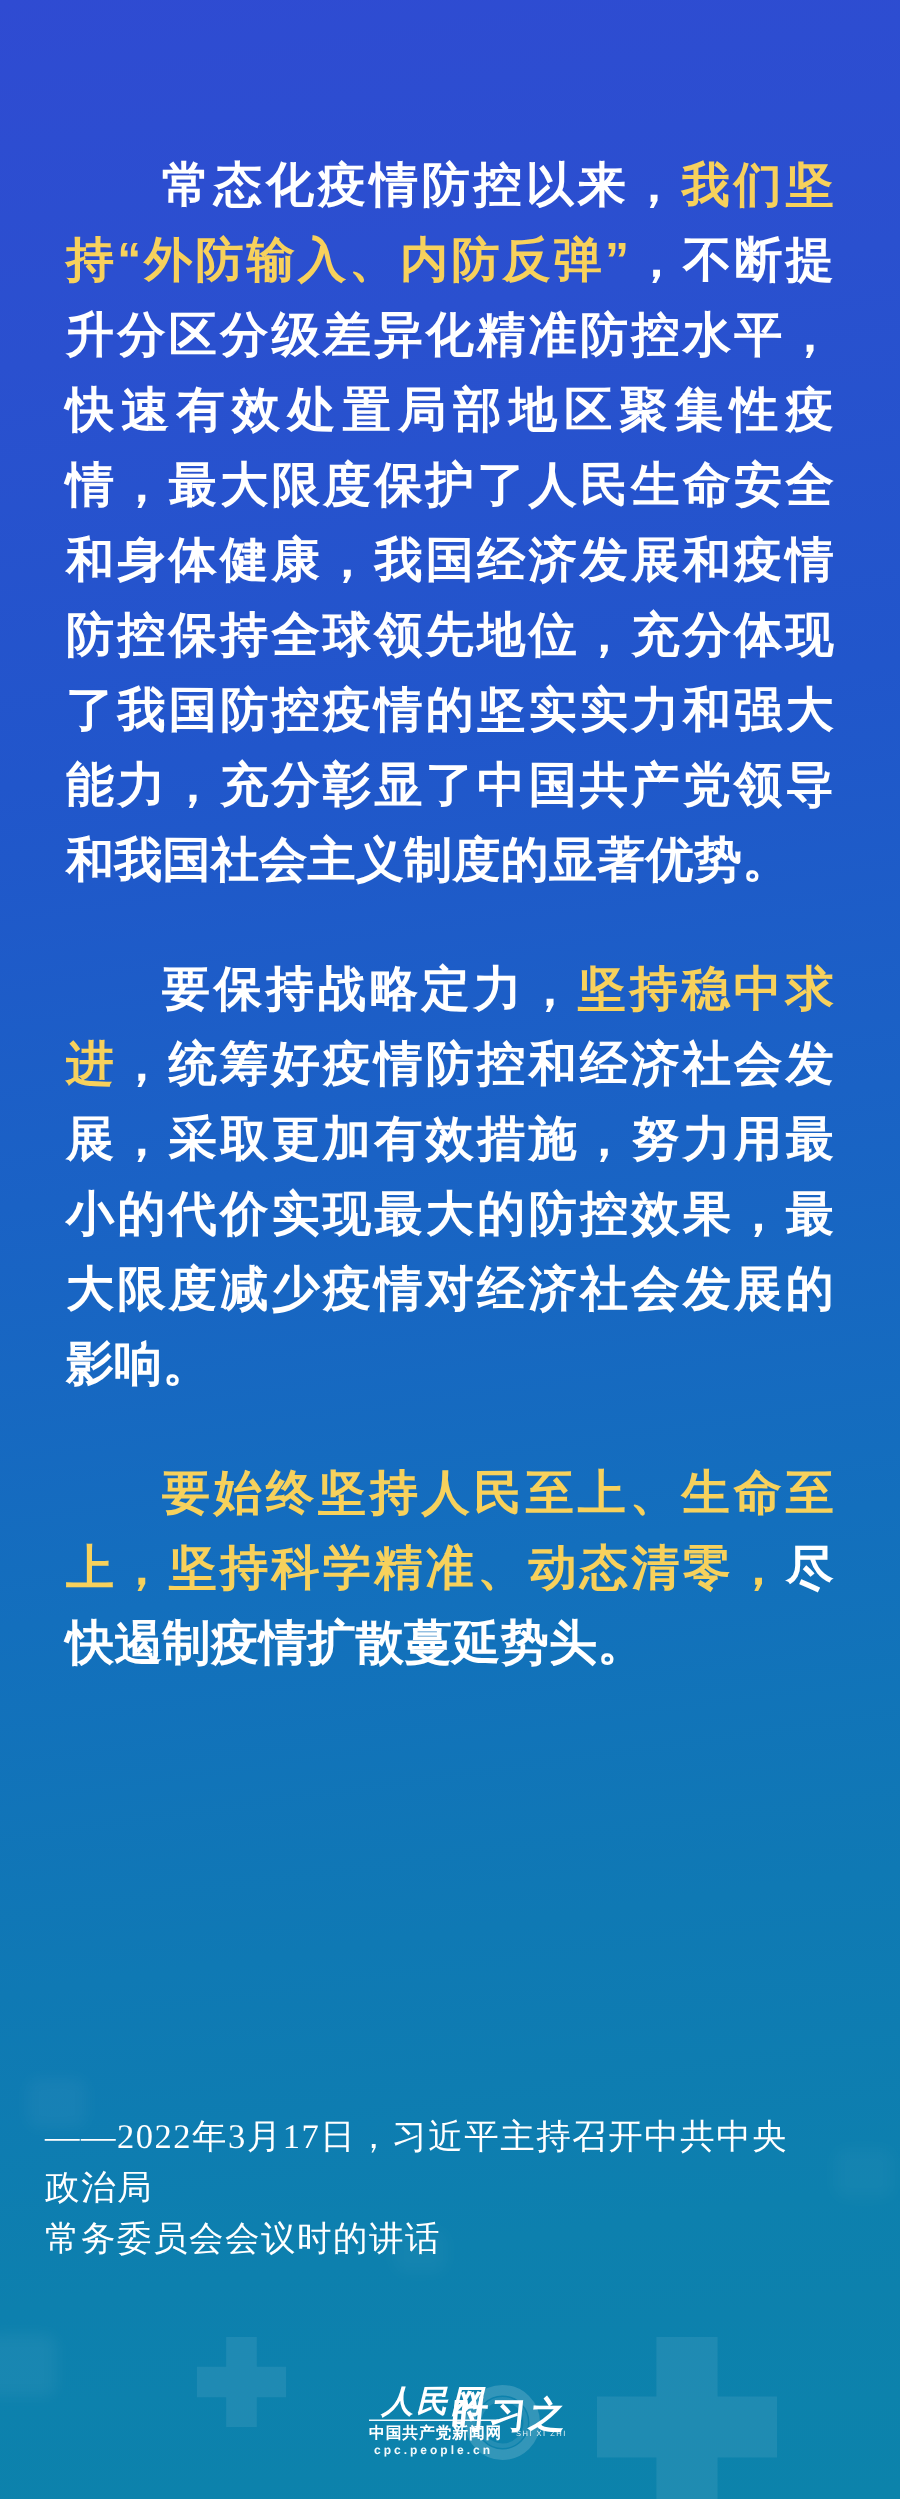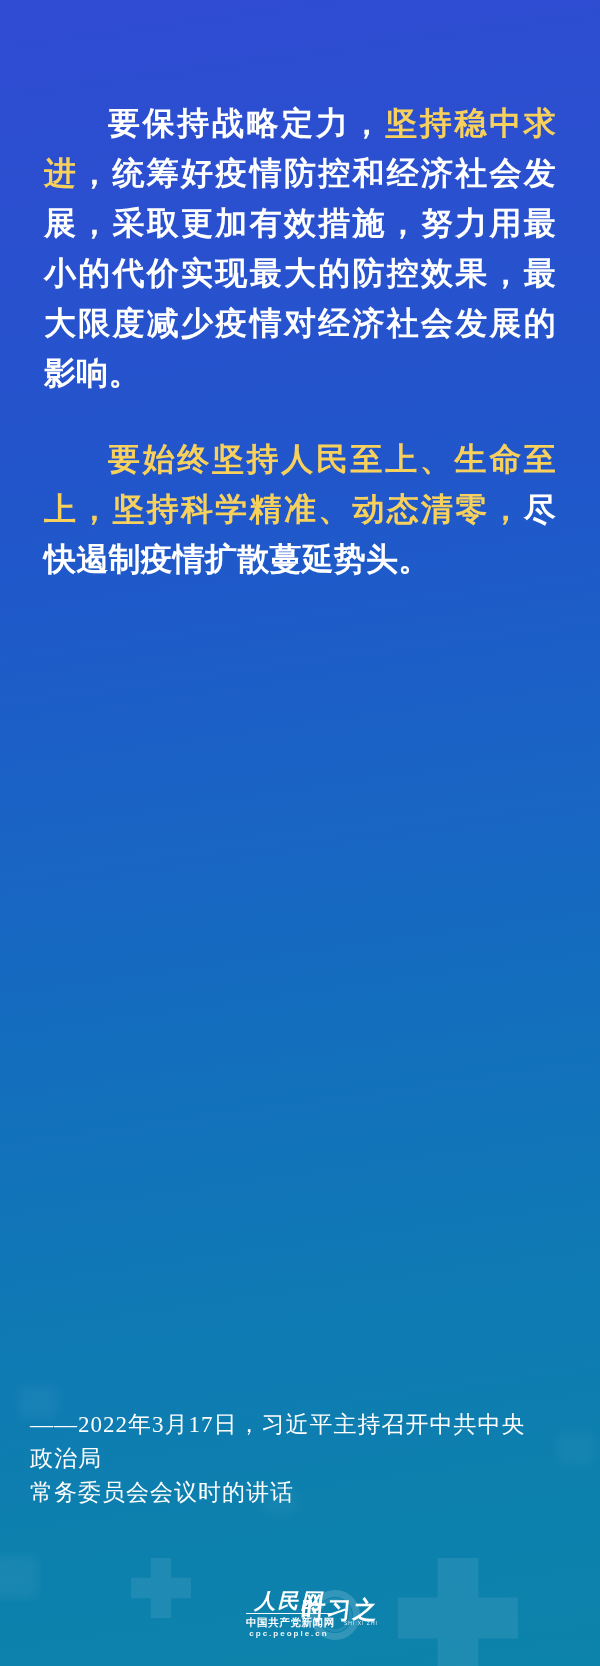--- a/index.html
+++ b/index.html
@@ -120,20 +120,21 @@
     letter-spacing:1px;
     white-space:nowrap;
   }
 </style>
 </head>
 <body>
 
 <div class="poster">
 
   <div class="quote-body">
+      <p class="para"><span class="seg w">常态化疫情防控以来，</span><span class="seg y">我们坚持“外防输入、内防反弹”</span><span class="seg w">，不断提升分区分级差异化精准防控水平，快速有效处置局部地区聚集性疫情，最大限度保护了人民生命安全和身体健康，我国经济发展和疫情防控保持全球领先地位，充分体现了我国防控疫情的坚实实力和强大能力，充分彰显了中国共产党领导和我国社会主义制度的显著优势。</span></p>
       <p class="para"><span class="seg w">要保持战略定力，</span><span class="seg y">坚持稳中求进</span><span class="seg w">，统筹好疫情防控和经济社会发展，采取更加有效措施，努力用最小的代价实现最大的防控效果，最大限度减少疫情对经济社会发展的影响。</span></p>
       <p class="para"><span class="seg y">要始终坚持人民至上、生命至上，坚持科学精准、动态清零，</span><span class="seg w">尽快遏制疫情扩散蔓延势头。</span></p>
     </div>
 
   <div class="attribution">
     <div>——2022年3月17日，习近平主持召开中共中央政治局</div>
     <div>常务委员会会议时的讲话</div>
   </div>
 
   <div class="softsq sq1"></div>

